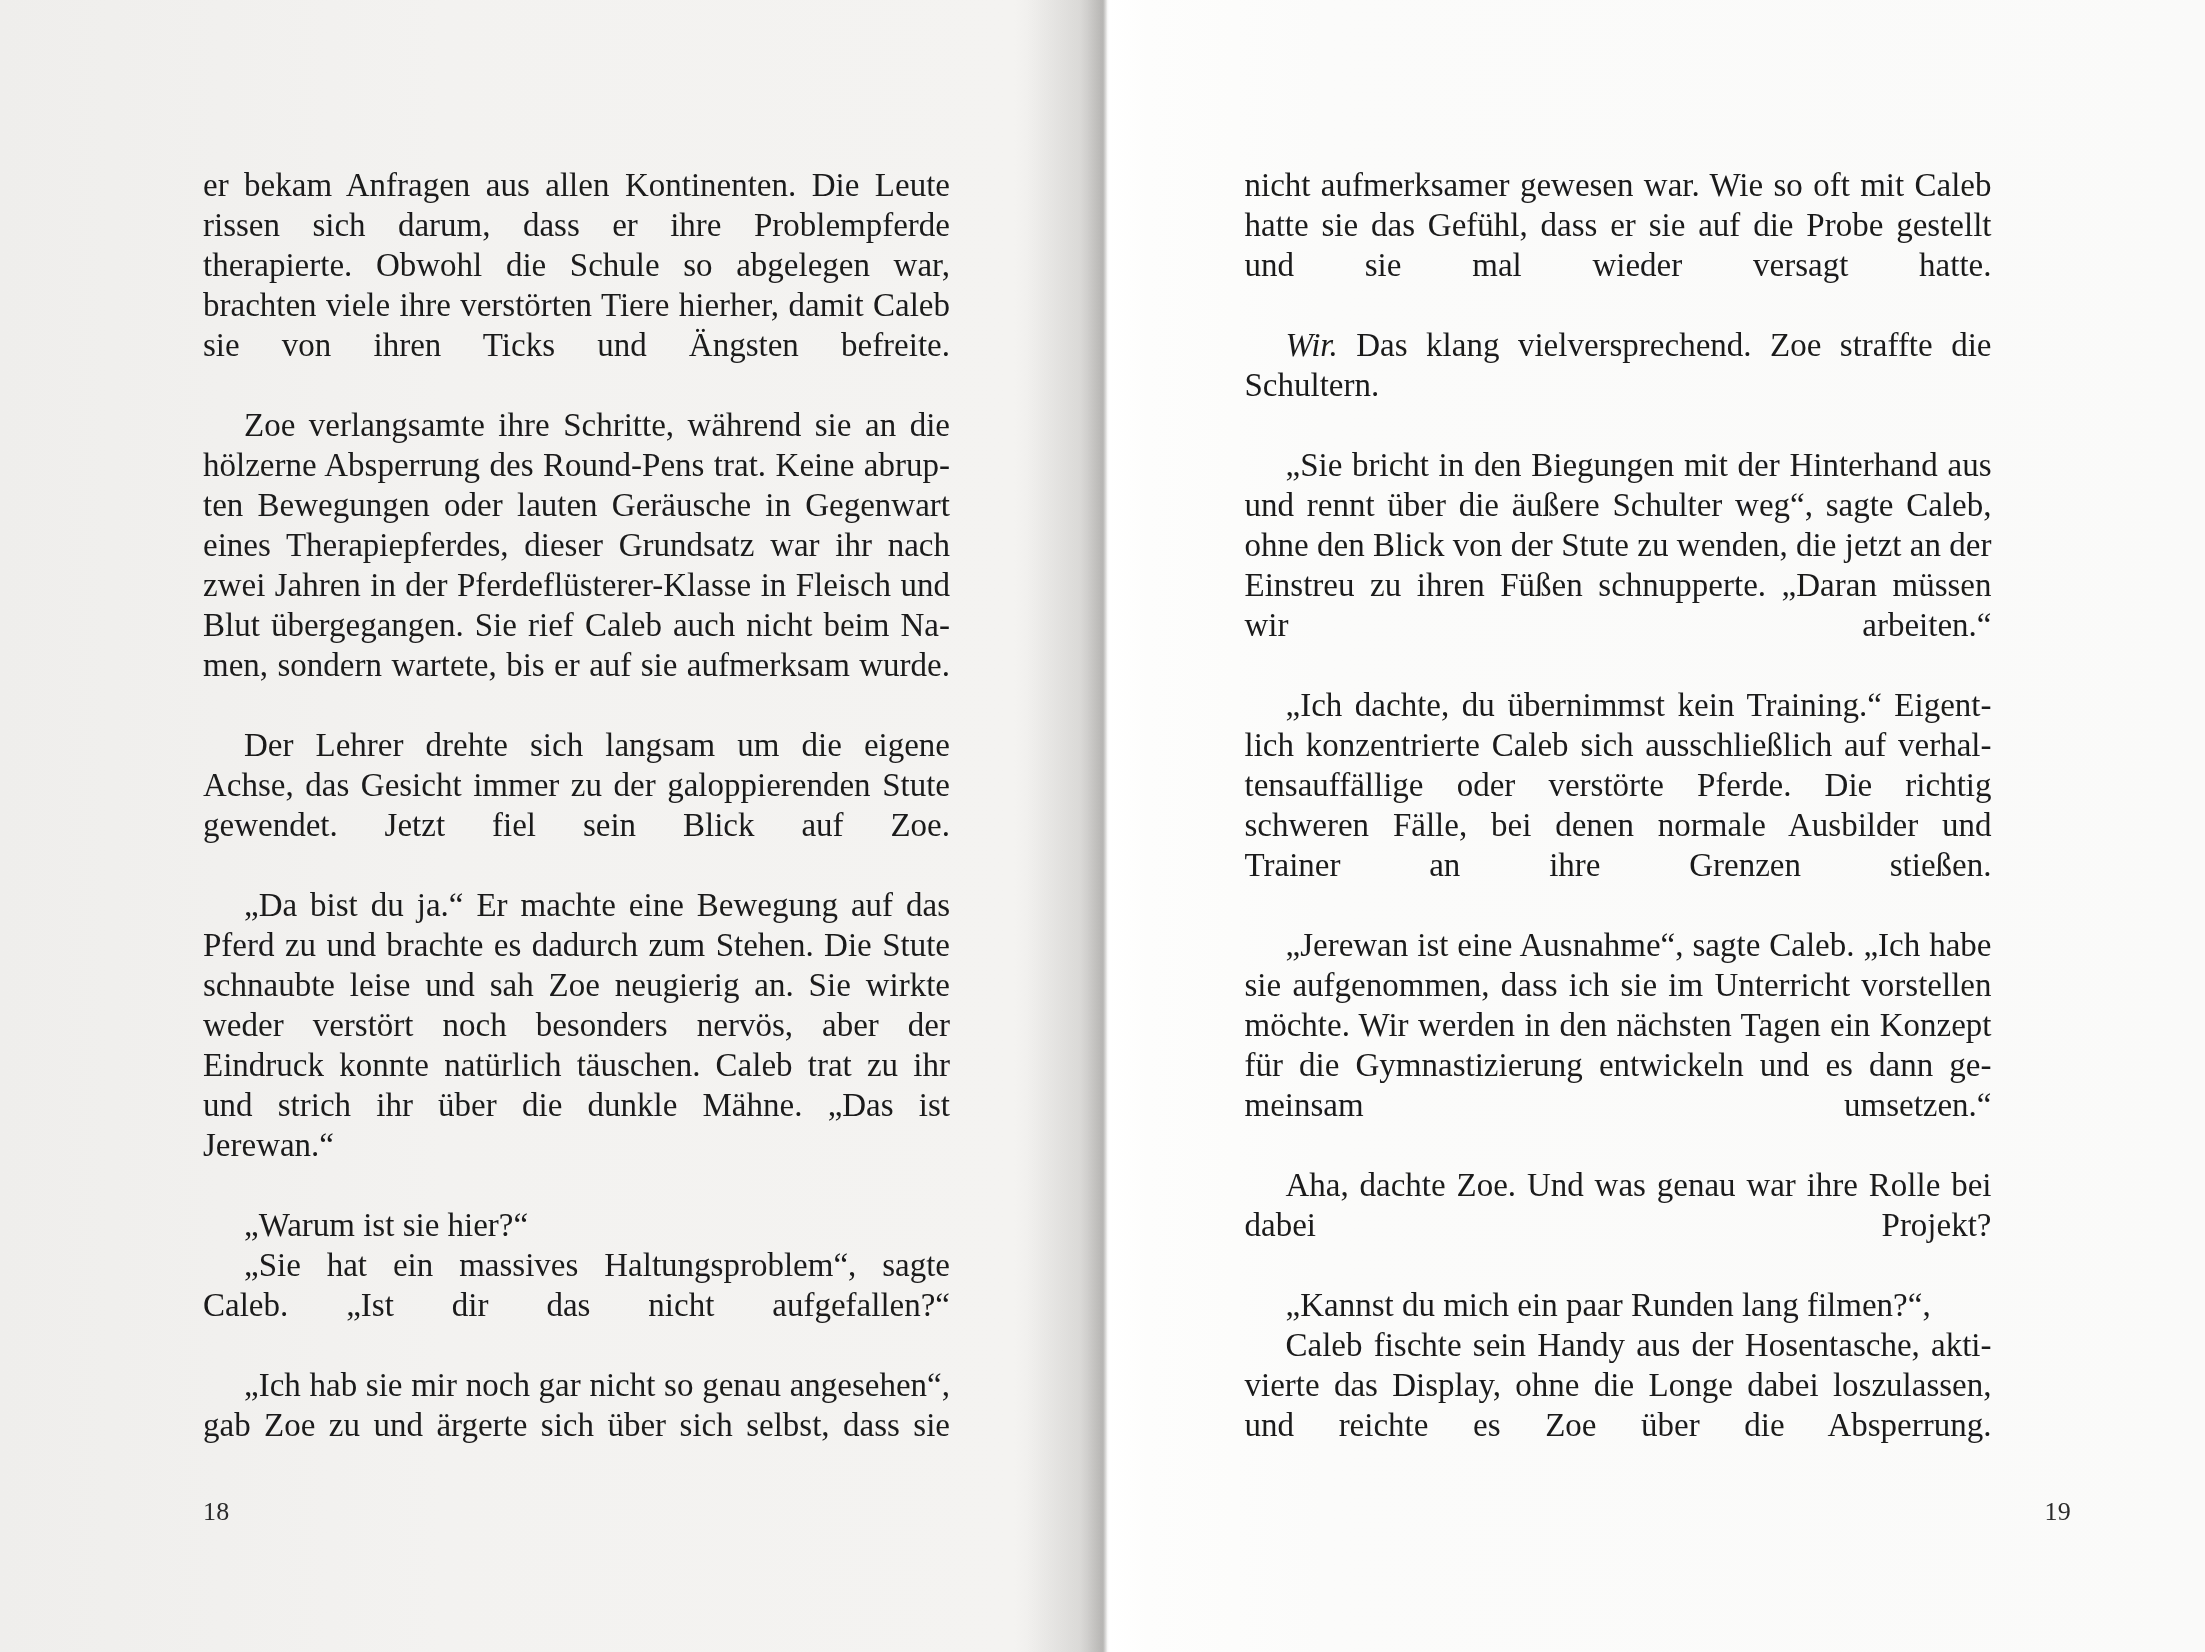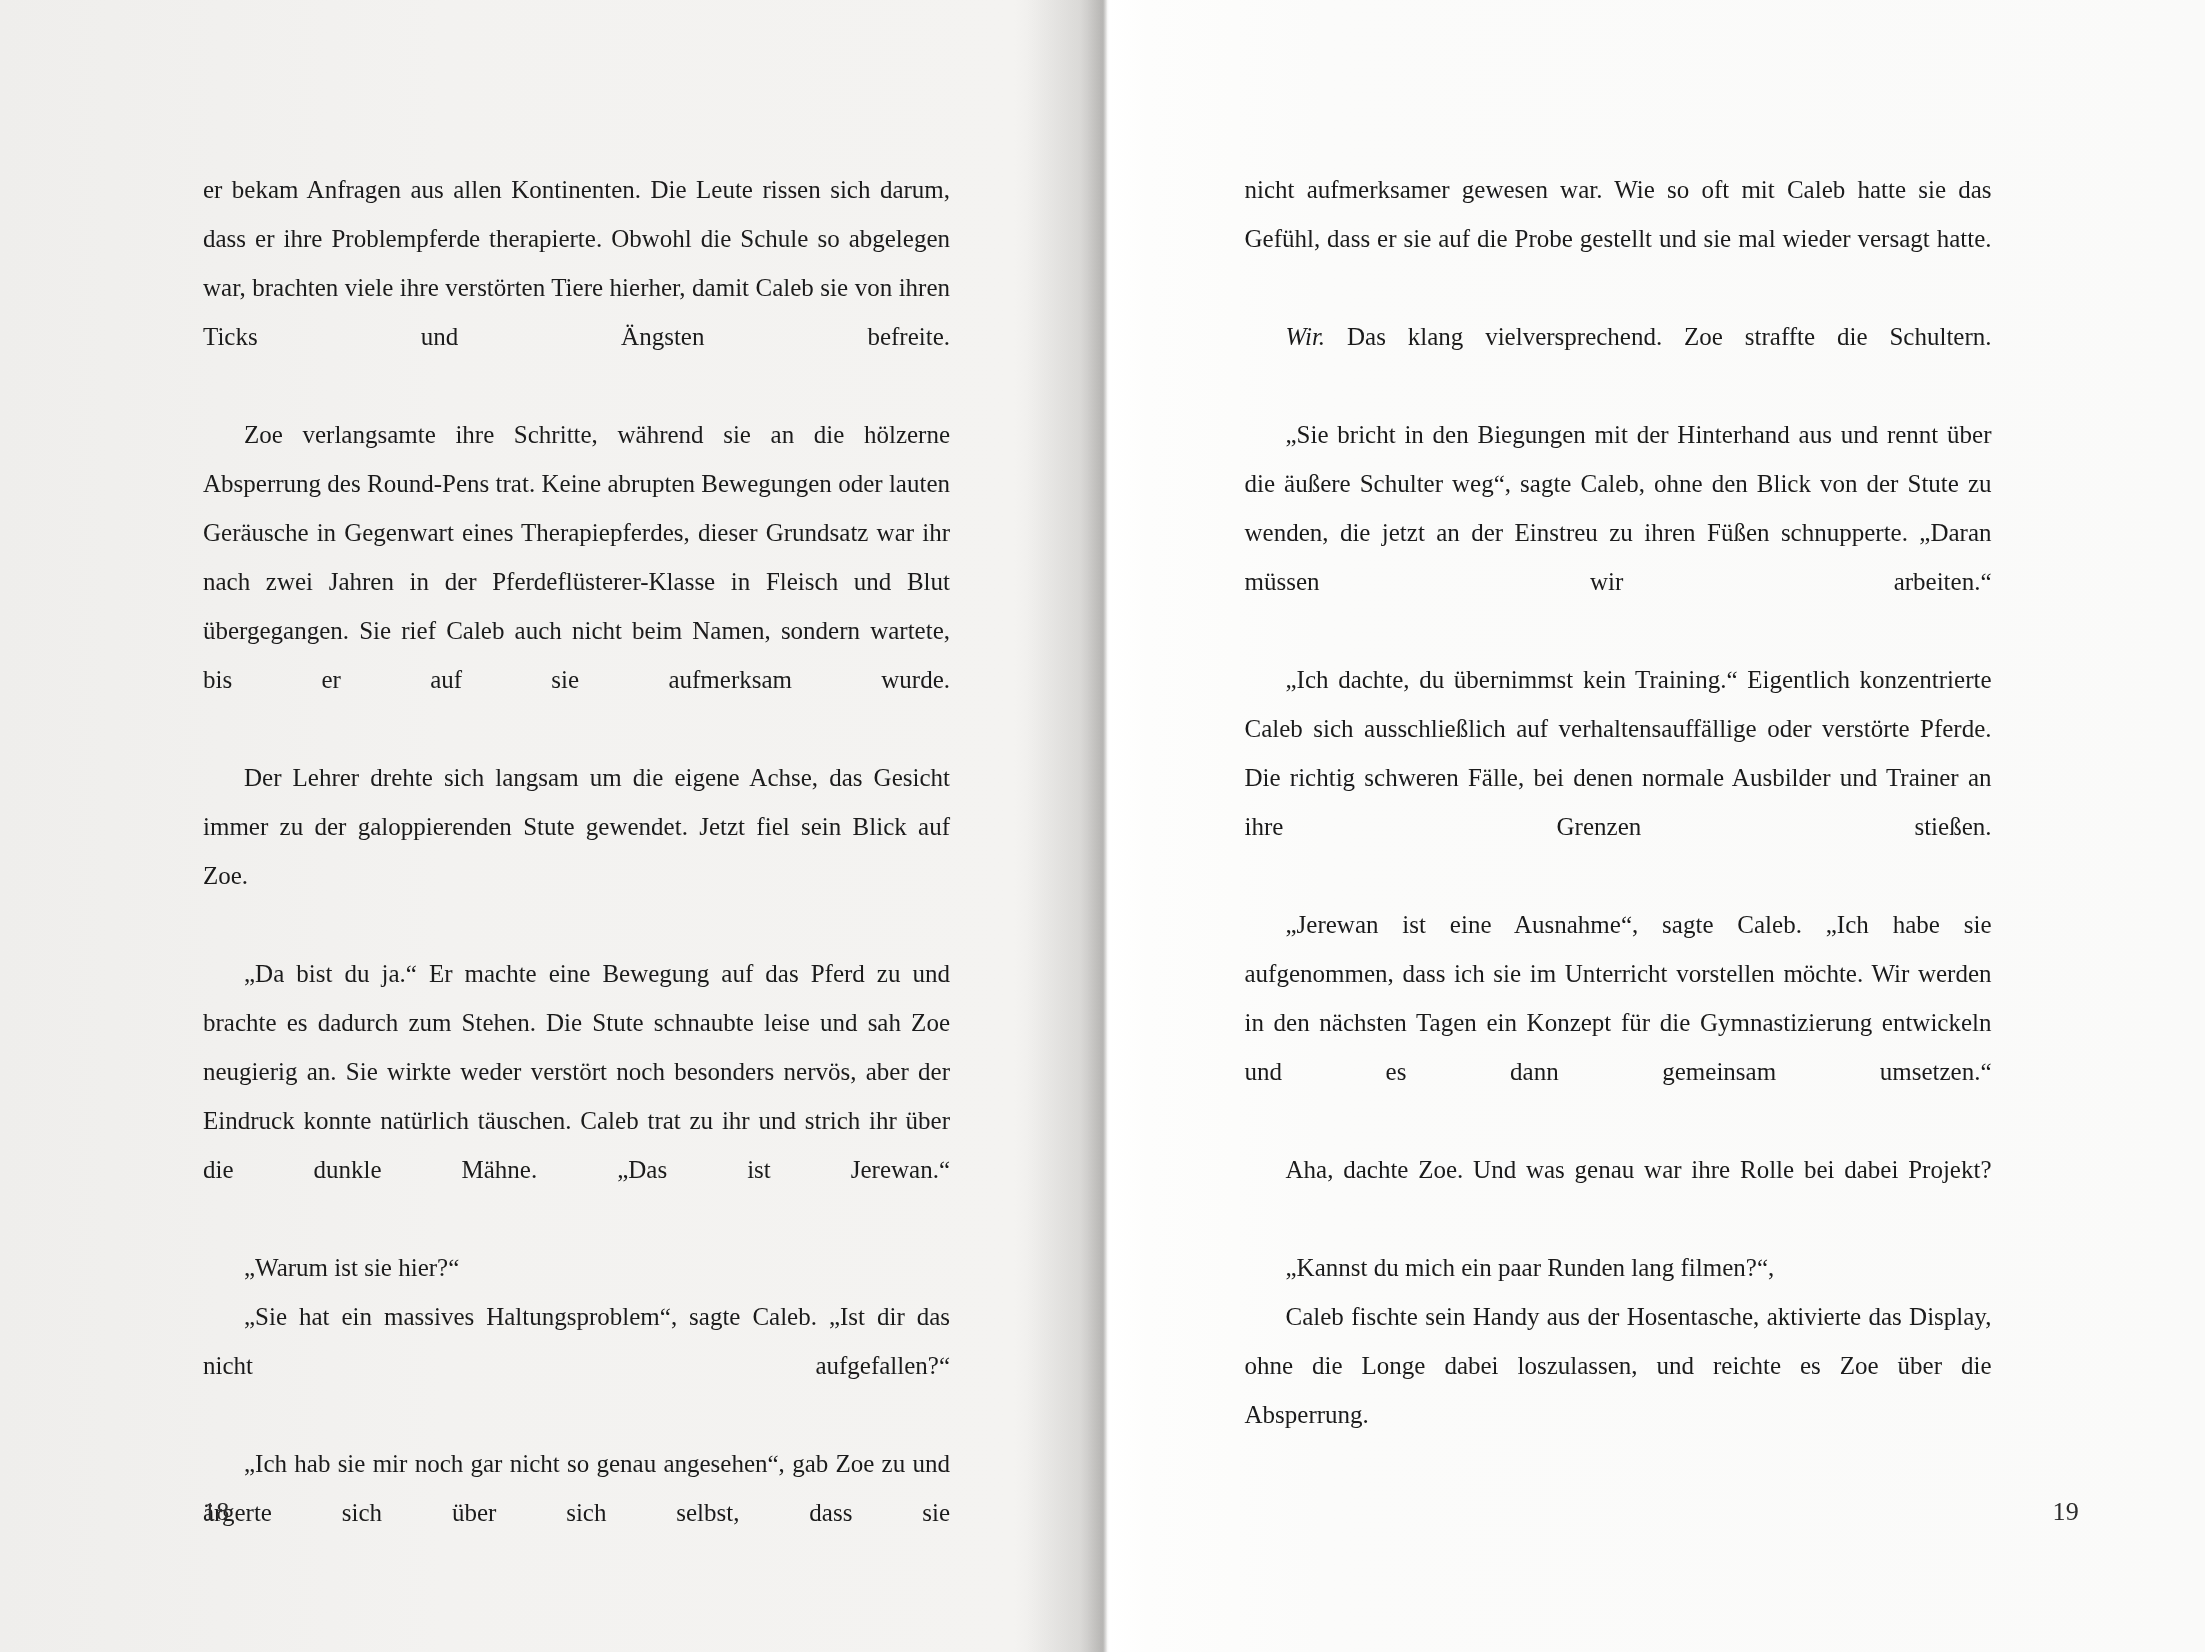--- a/index.html
+++ b/index.html
@@ -39,22 +39,22 @@
     box-sizing: border-box;
   }
 
   .page-left {
     padding: 0 0 0 0;
   }
 
   .text-block {
     position: absolute;
     top: 165px;
-    font-size: 25px;
-    line-height: 49px;
+    font-size: 33px;
+    line-height: 40px;
     color: #1b1b1b;
     text-align: justify;
     text-justify: inter-word;
     hyphens: manual;
   }
 
   .page-left .text-block {
     left: 203px;
     width: 747px;
   }
@@ -93,21 +93,21 @@
     font-size: 26px;
     color: #2b2b2b;
     letter-spacing: 0.3px;
   }
 
   .page-left .folio {
     left: 203px;
   }
 
   .page-right .folio {
-    right: 126px;
+    right: 134px;
     text-align: center;
   }
 
   .gutter-shadow {
     position: absolute;
     top: 0;
     left: 50%;
     transform: translateX(-50%);
     width: 153px;
     height: 100%;

